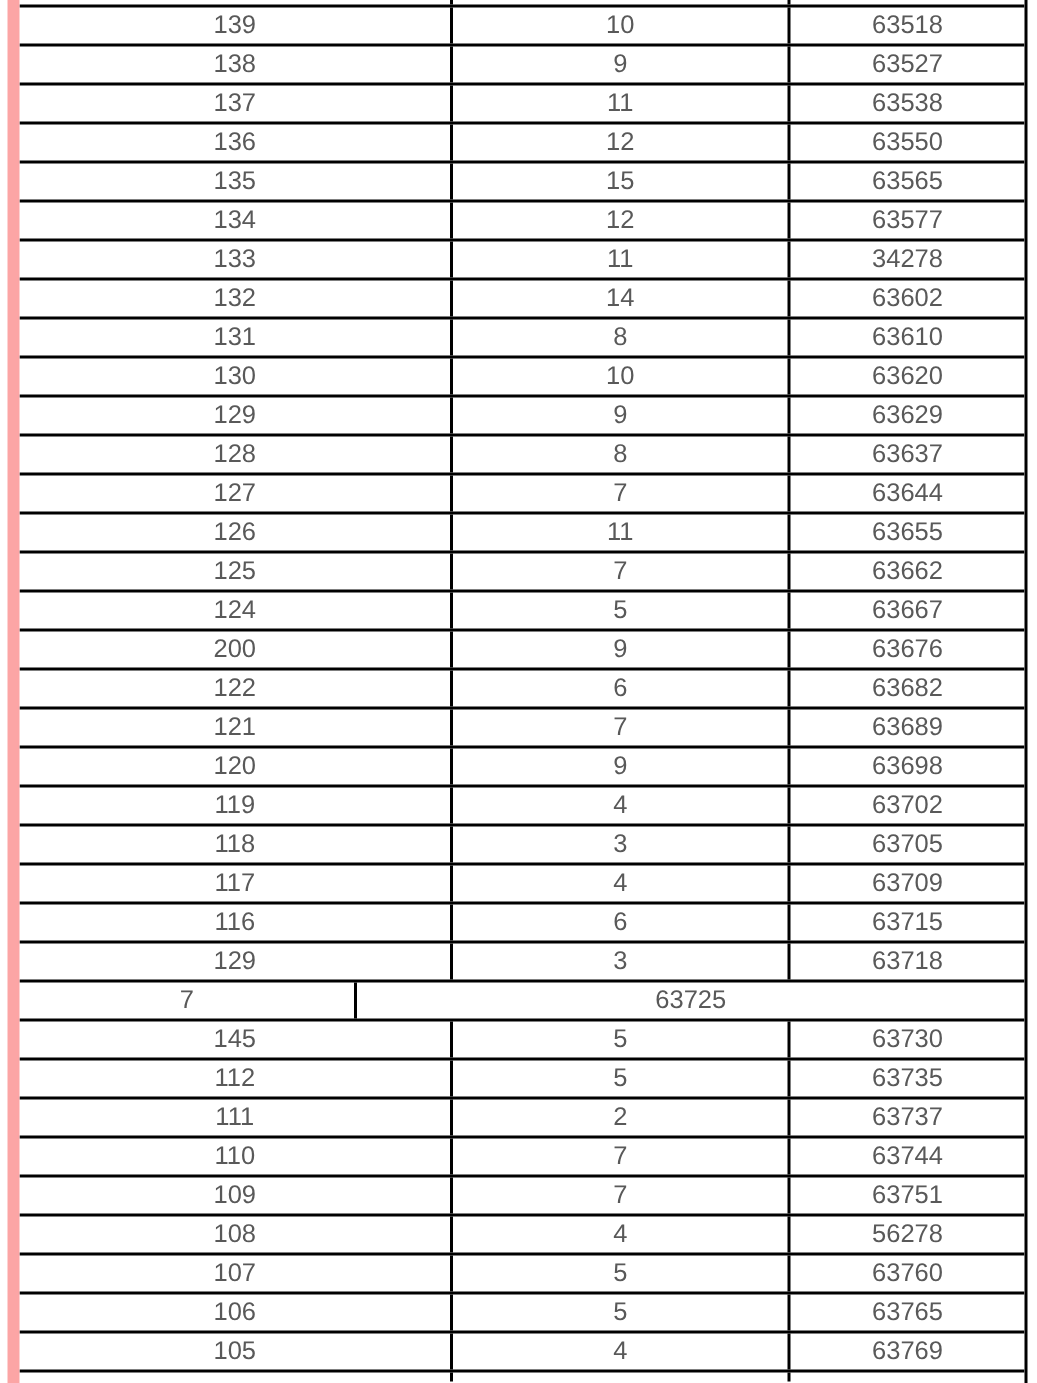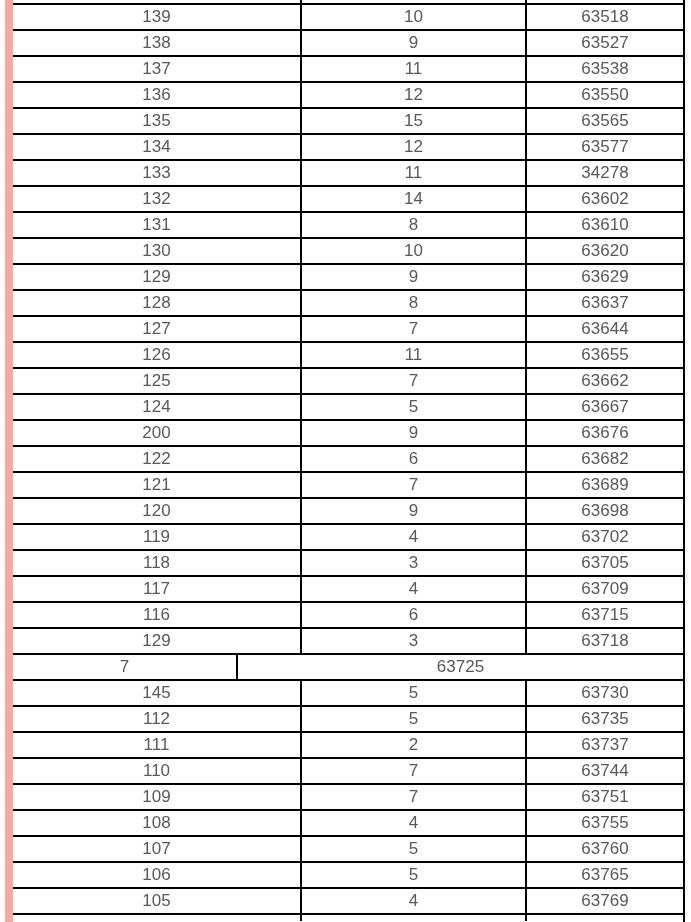--- a/index.html
+++ b/index.html
@@ -250,21 +250,21 @@
 
   <div class="t-row">
     <div class="t-cell c1">109</div>
     <div class="t-cell c2">7</div>
     <div class="t-cell c3">63751</div>
   </div>
 
   <div class="t-row">
     <div class="t-cell c1">108</div>
     <div class="t-cell c2">4</div>
-    <div class="t-cell c3">63755</div>
+    <div class="t-cell c3">56278</div>
   </div>
 
   <div class="t-row">
     <div class="t-cell c1">107</div>
     <div class="t-cell c2">5</div>
     <div class="t-cell c3">63760</div>
   </div>
 
   <div class="t-row">
     <div class="t-cell c1">106</div>

